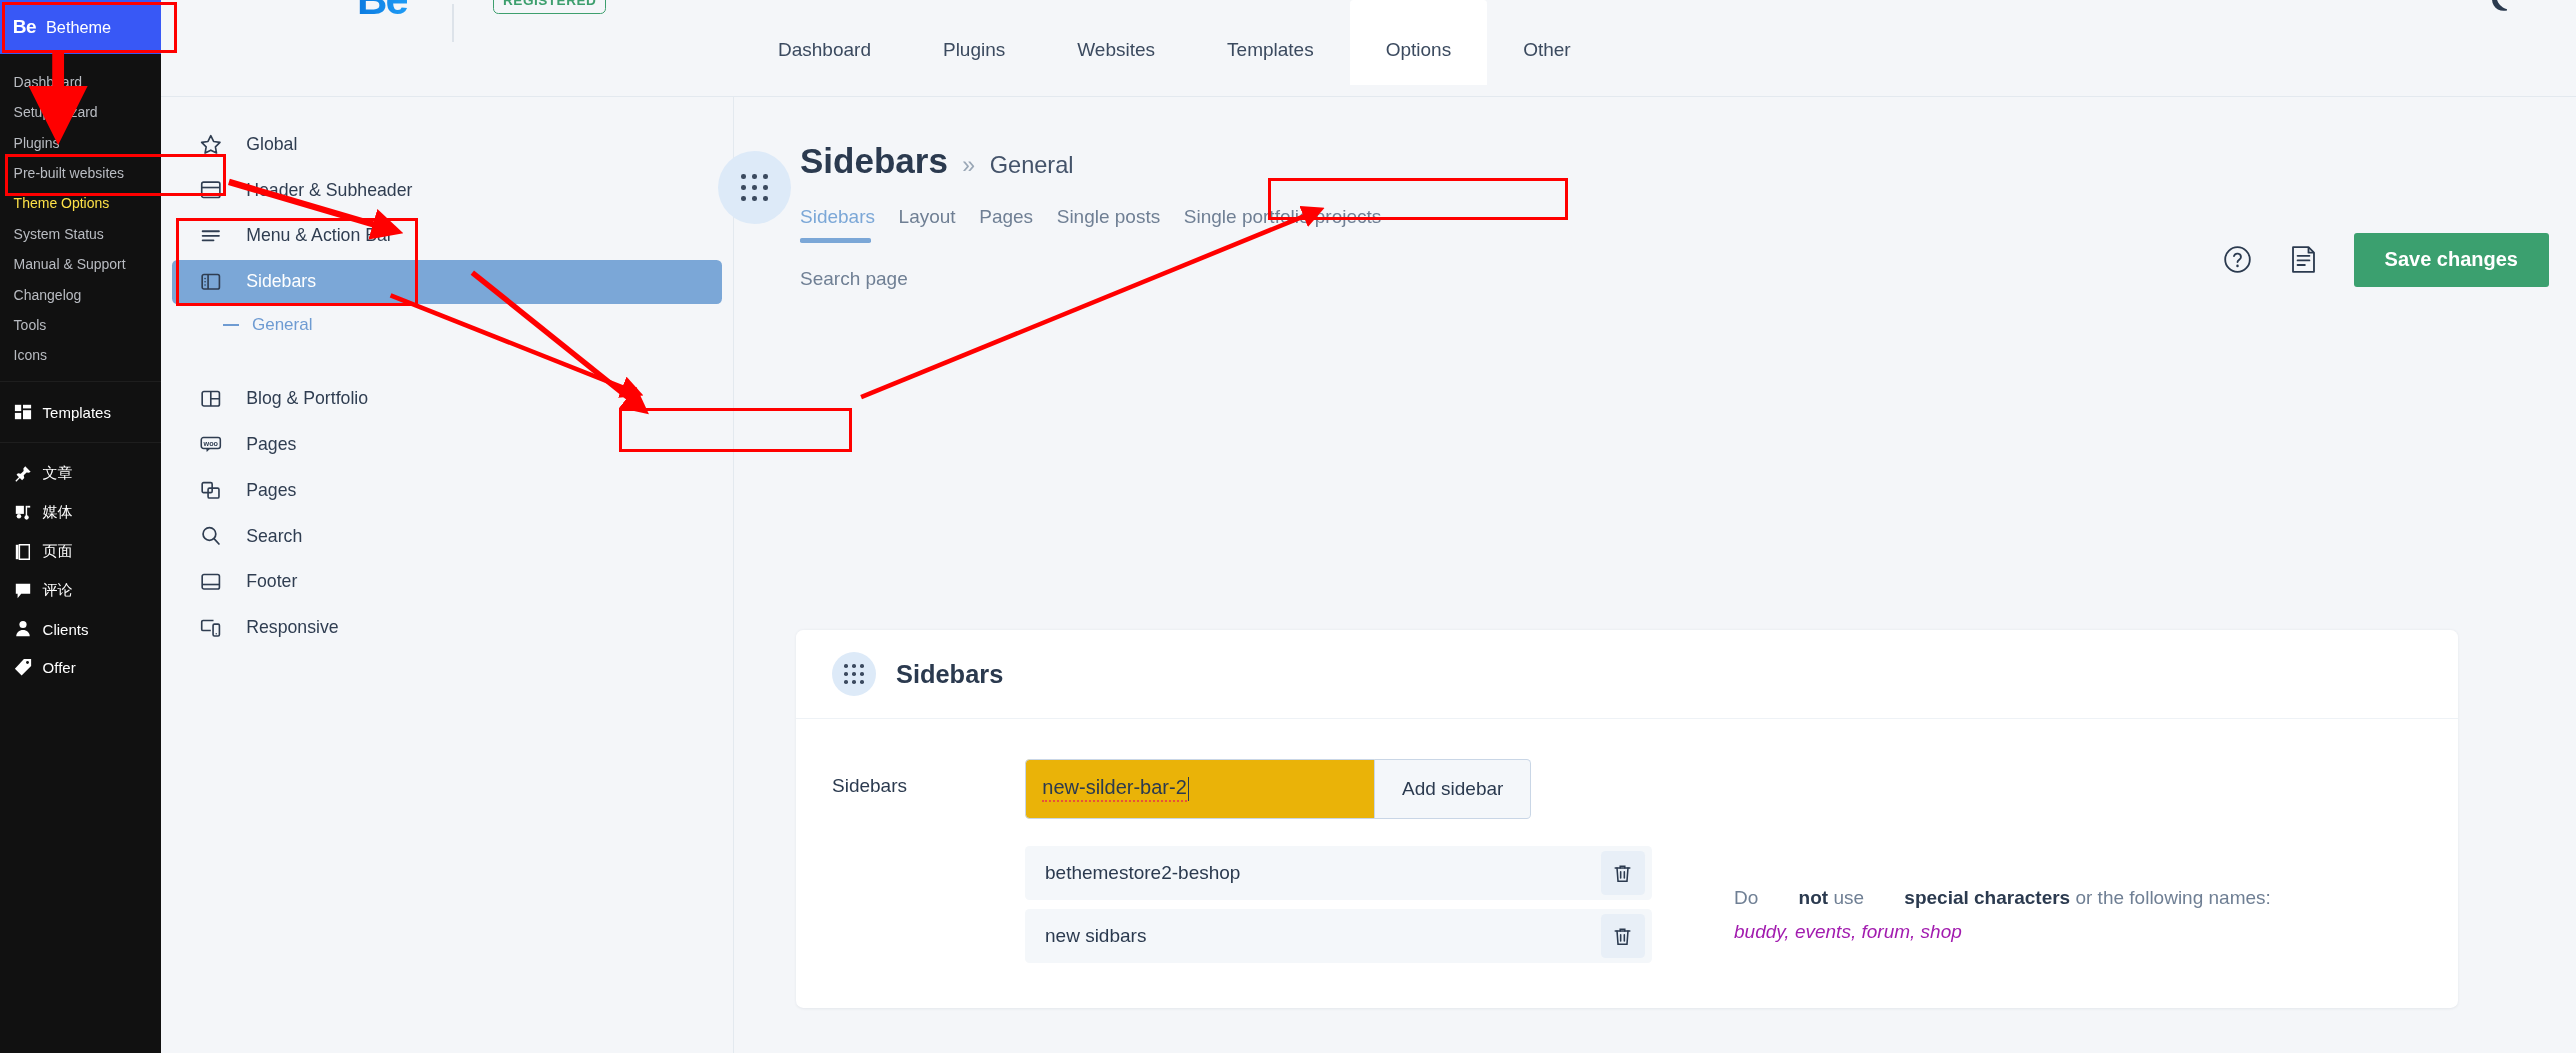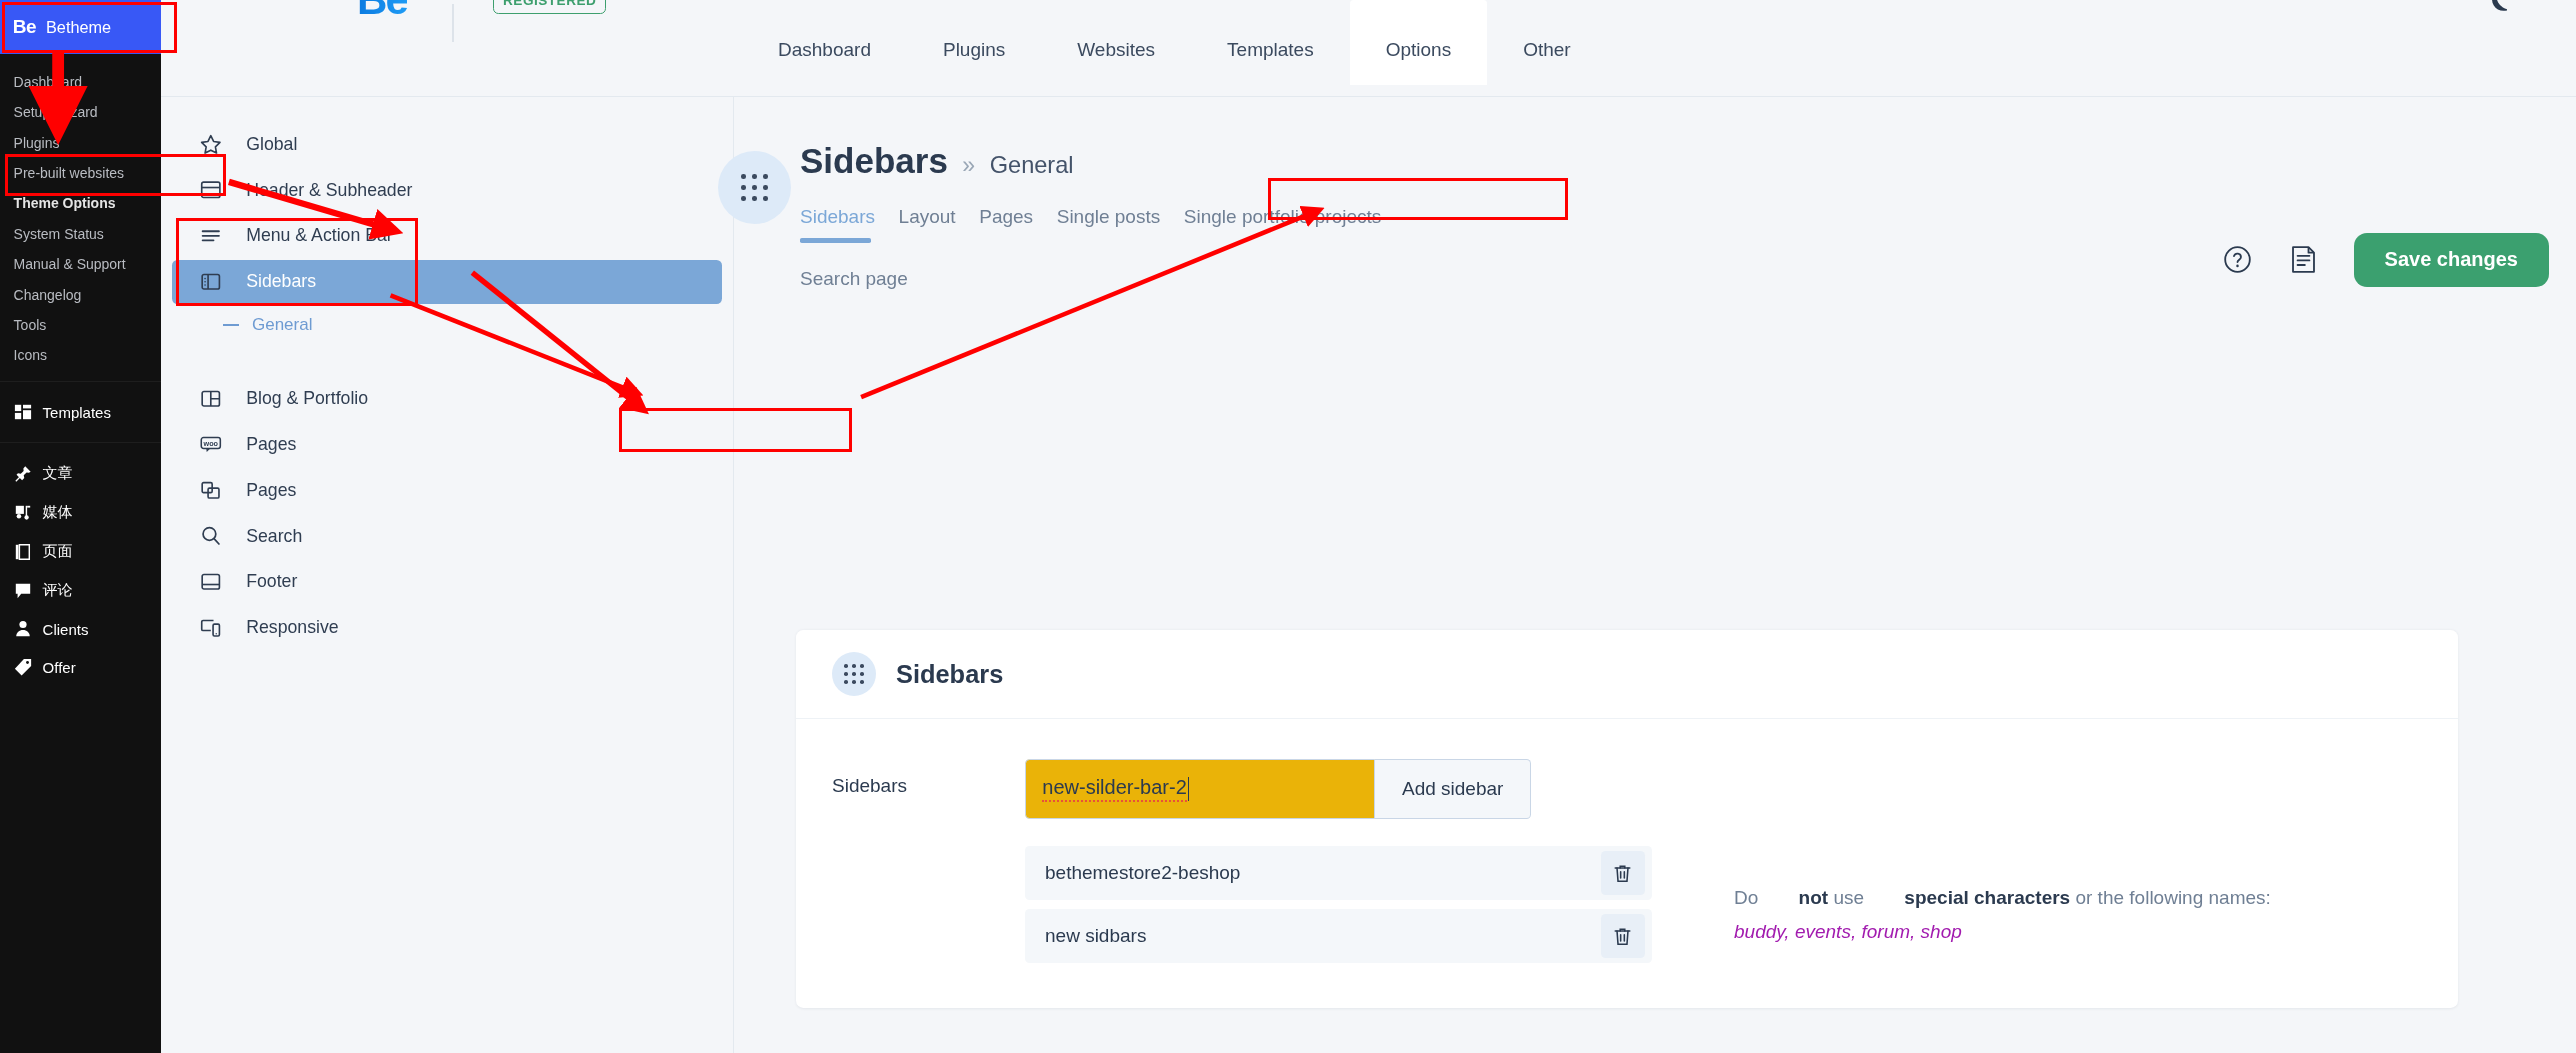--- a/index.html
+++ b/index.html
@@ -23,21 +23,21 @@
   }
   .wp-brand-logo {
     color: #ffffff; font-size: 19px; font-weight: 700; letter-spacing: -0.5px;
   }
   .wp-brand-name { color: #ffffff; font-size: 16.3px; font-weight: 400; }
   .wp-nav { padding-top: 12.7px; }
   .wp-item {
     color: #b9bcc2; font-size: 14px; line-height: 1;
     padding: 8.2px 0 8.2px 13.6px; white-space: nowrap;
   }
-  .wp-item.active { color: #e5e5e5; font-weight: 700; }
+  .wp-item.active { color: #fde047; font-weight: 400; }
   .wp-divider { height: 0.9px; background: #1e1e1e; margin: 11px 0; }
   .wp-item-ico {
     display: flex; align-items: center; gap: 11px;
     color: #ffffff; font-size: 15px;
     padding: 10px 0 10px 13.6px;
   }
   .wp-ico { width: 18px; height: 18px; flex: 0 0 18px; display:block; }
   .wp-ico svg { width: 18px; height: 18px; display:block; fill: #ffffff; }
 
   
@@ -135,21 +135,21 @@
   .stab-row2 { position: absolute; left: 64px; top: 171px; font-size: 19px; color: #6f7f94; }
 
   .hdr-actions {
     position: absolute; right: 27px; top: 136px;
     display: flex; align-items: center; gap: 35px;
   }
   .hdr-ico { width: 31px; height: 31px; }
   .hdr-ico svg { width: 31px; height: 31px; display: block; }
   .save-btn {
     background: #3ba06f; color: #ffffff; font-size: 20px; font-weight: 700;
-    padding: 15.4px 31px; border-radius: 13px; border: none; white-space: nowrap;
+    padding: 15.4px 31px; border-radius: 3px; border: none; white-space: nowrap;
   }
 
   
   .card {
     position: absolute; left: 60px; top: 533px;
     width: 1662px; background: #ffffff; border-radius: 7.3px;
     box-shadow: 0 0.9px 2.7px rgba(30,45,70,.07);
   }
   .card-head {
     display: flex; align-items: center; gap: 20px;

